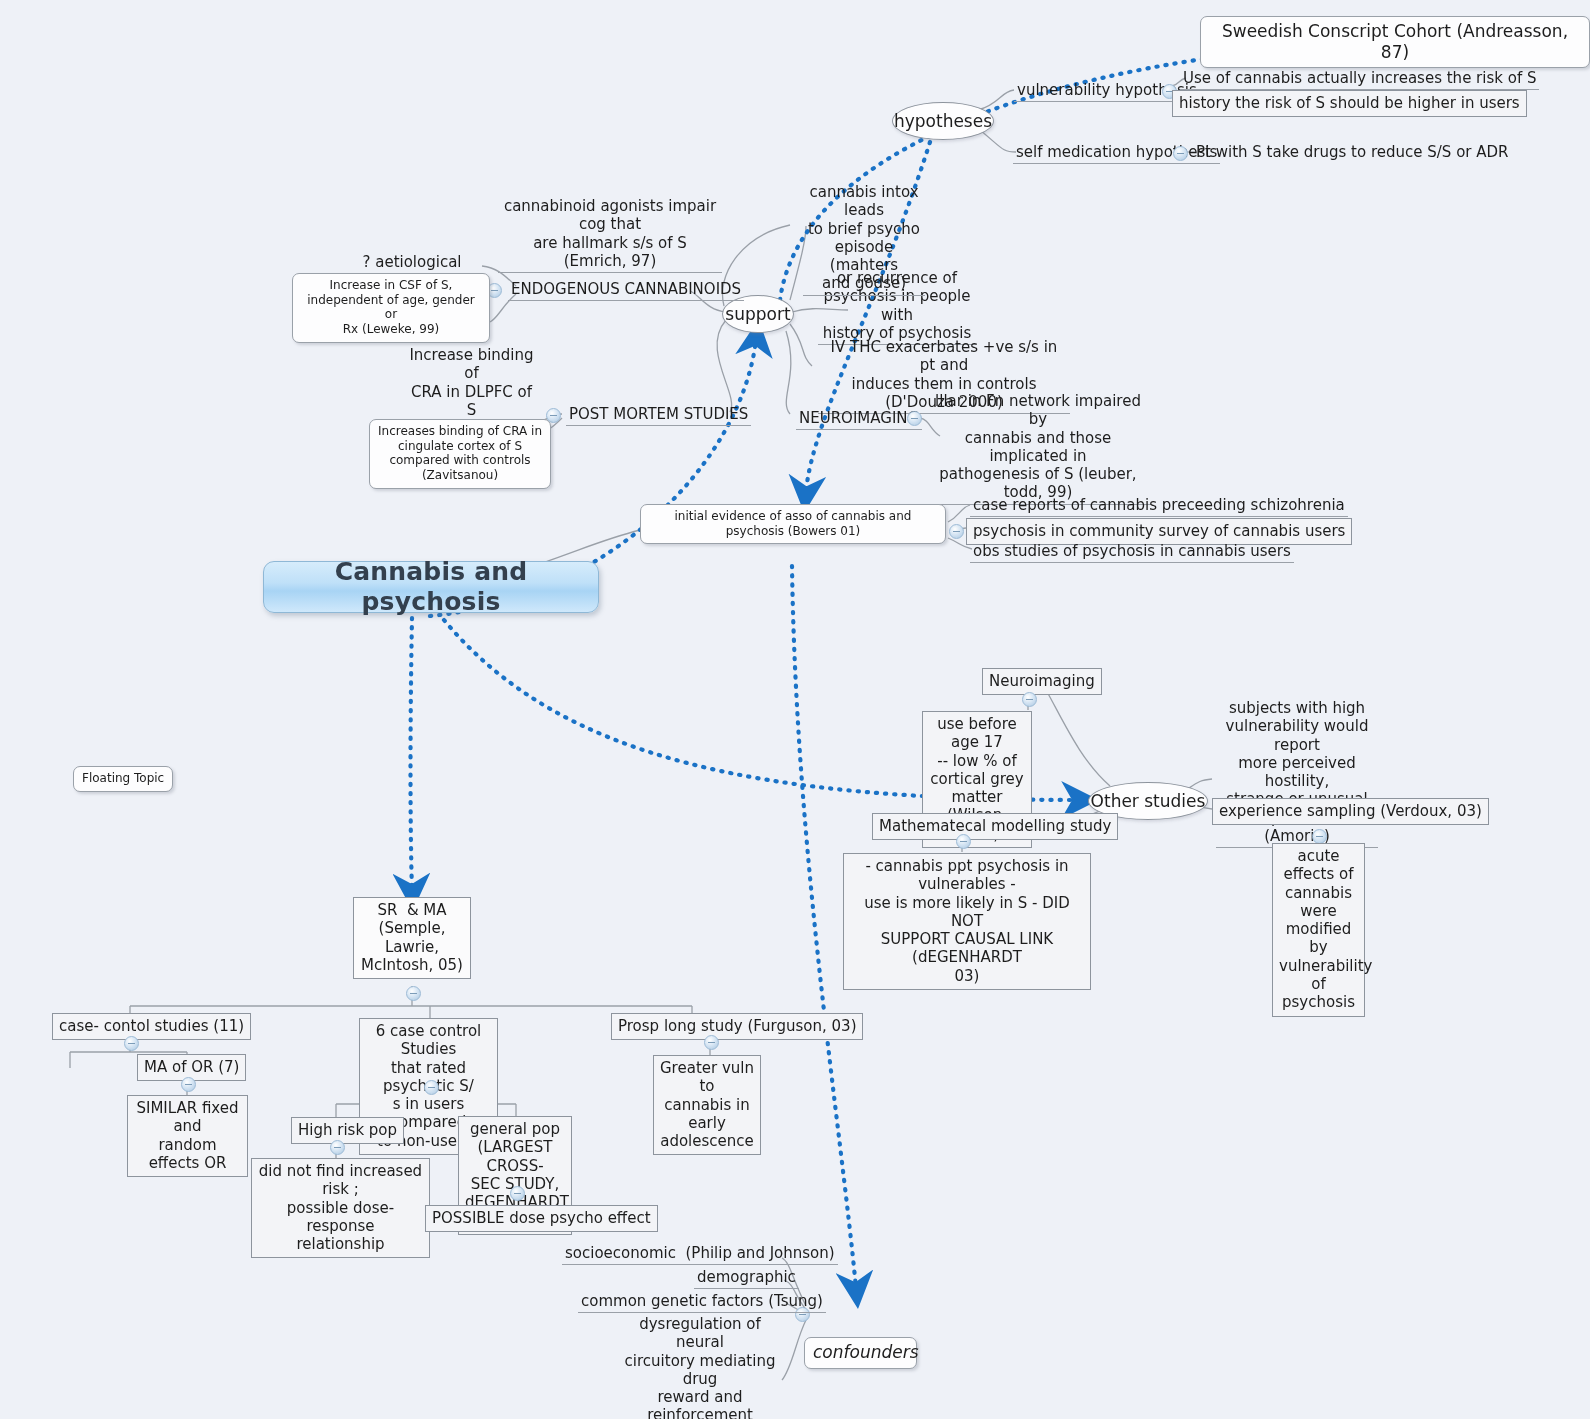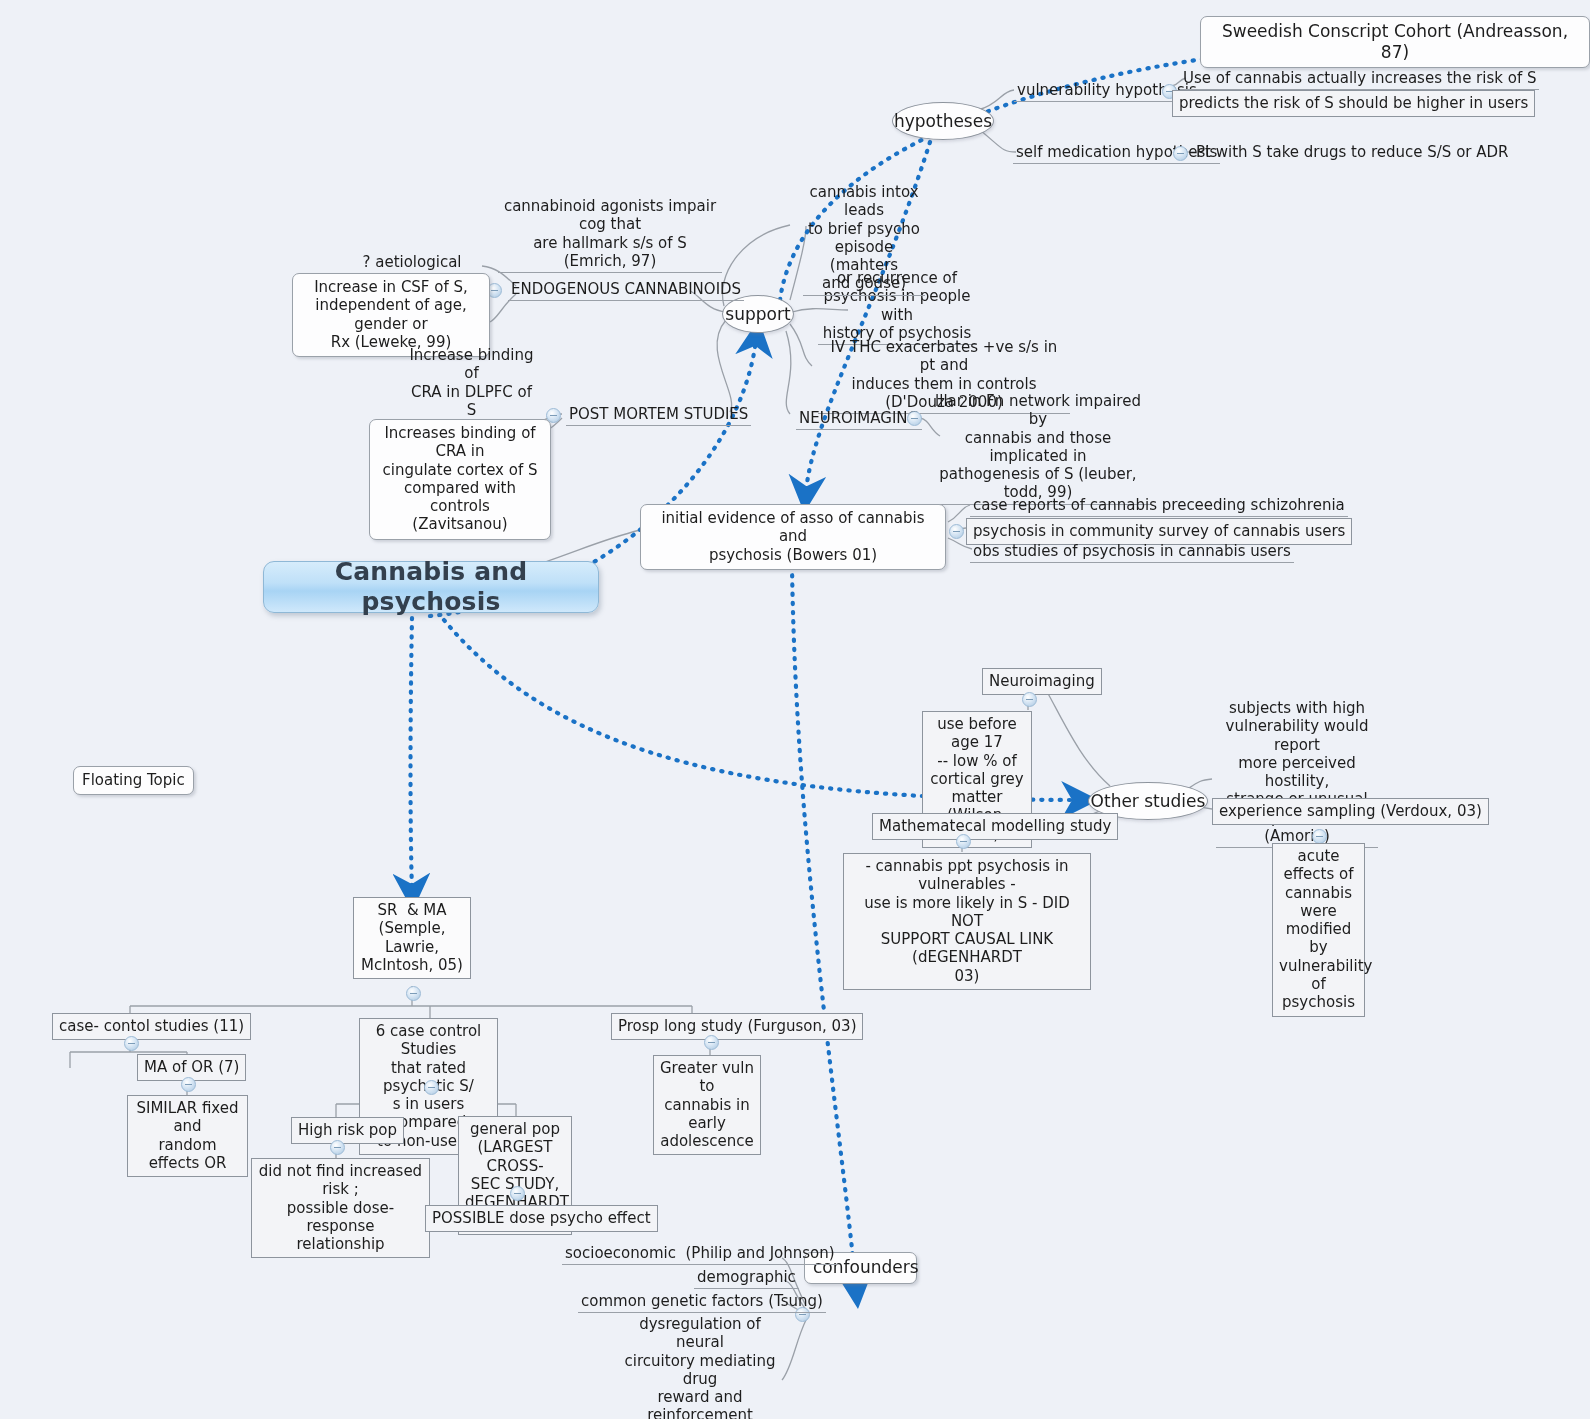--- a/index.html
+++ b/index.html
@@ -37,21 +37,21 @@
   .t-box {
     font-size: 15px;
     color: #1d1d1d;
     background: #f3f4f7;
     border: 1.3px solid #8d949d;
     padding: 3px 6px 4px 6px;
   }
   .t-box.white { background: #fbfbfc; }
   
   .t-round {
-    font-size: 15px;
+    font-size: 12px;
     color: #1d1d1d;
     background: #fdfdfe;
     border: 1.2px solid #9aa1a9;
     border-radius: 7px;
     padding: 4px 8px 5px 8px;
     box-shadow: 2px 2px 3px rgba(120,125,140,.28);
   }
   .t-round.big { font-size: 17px; }
   
   .t-ellipse {
@@ -239,21 +239,21 @@
 cannabis and those implicated in
 pathogenesis of S (leuber, todd, 99)</div>
 
   <div class="node t-ellipse" style="left:892px; top:102px; width:102px; height:38px;">hypotheses</div>
 
   <div class="node t-plain" style="left:1014px; top:80px;">vulnerability hypothesis</div>
   <div class="collapse" style="left:1162px; top:84px;"></div>
 
   <div class="node t-plain" style="left:1180px; top:68px;">Use of cannabis actually increases the risk of S</div>
 
-  <div class="node t-box" style="left:1172px; top:90px;">predicts the risk of S should be higher in users</div>
+  <div class="node t-box" style="left:1172px; top:90px;">history the risk of S should be higher in users</div>
 
   <div class="node t-plain" style="left:1013px; top:142px;">self medication hypothesis</div>
   <div class="collapse" style="left:1173px; top:146px;"></div>
 
   <div class="node t-plain" style="left:1193px; top:142px; border-bottom:none;">Pt with S take drugs to reduce S/S or ADR</div>
 
   <div class="node t-round big" style="left:1200px; top:16px;">Sweedish Conscript Cohort (Andreasson, 87)</div>
 
   <div class="node t-round" style="left:640px; top:504px; width:306px;">initial evidence of asso of cannabis and
 psychosis (Bowers 01)</div>
@@ -334,21 +334,21 @@
 
   <div class="node t-box" style="left:425px; top:1205px;">POSSIBLE dose psycho effect</div>
 
   <div class="node t-box" style="left:611px; top:1013px;">Prosp long study (Furguson, 03)</div>
   <div class="collapse" style="left:704px; top:1035px;"></div>
 
   <div class="node t-box" style="left:653px; top:1055px; width:108px;">Greater vuln to
 cannabis in early
 adolescence</div>
 
-  <div class="node t-round big" style="left:804px; top:1252px; width:113px; text-align:right;">confounders</div>
+  <div class="node t-round big" style="left:804px; top:1337px; width:113px; text-align:right;font-style:italic;">confounders</div>
   <div class="collapse" style="left:795px; top:1307px;"></div>
 
   <div class="node t-plain" style="left:562px; top:1243px;">socioeconomic  (Philip and Johnson)</div>
   <div class="node t-plain" style="left:694px; top:1267px;">demographic</div>
   <div class="node t-plain" style="left:578px; top:1291px;">common genetic factors (Tsung)</div>
   <div class="node t-plain" style="left:617px; top:1314px; width:166px;">dysregulation of neural
 circuitory mediating drug
 reward and reinforcement
 (Chambers, 01)</div>
 

